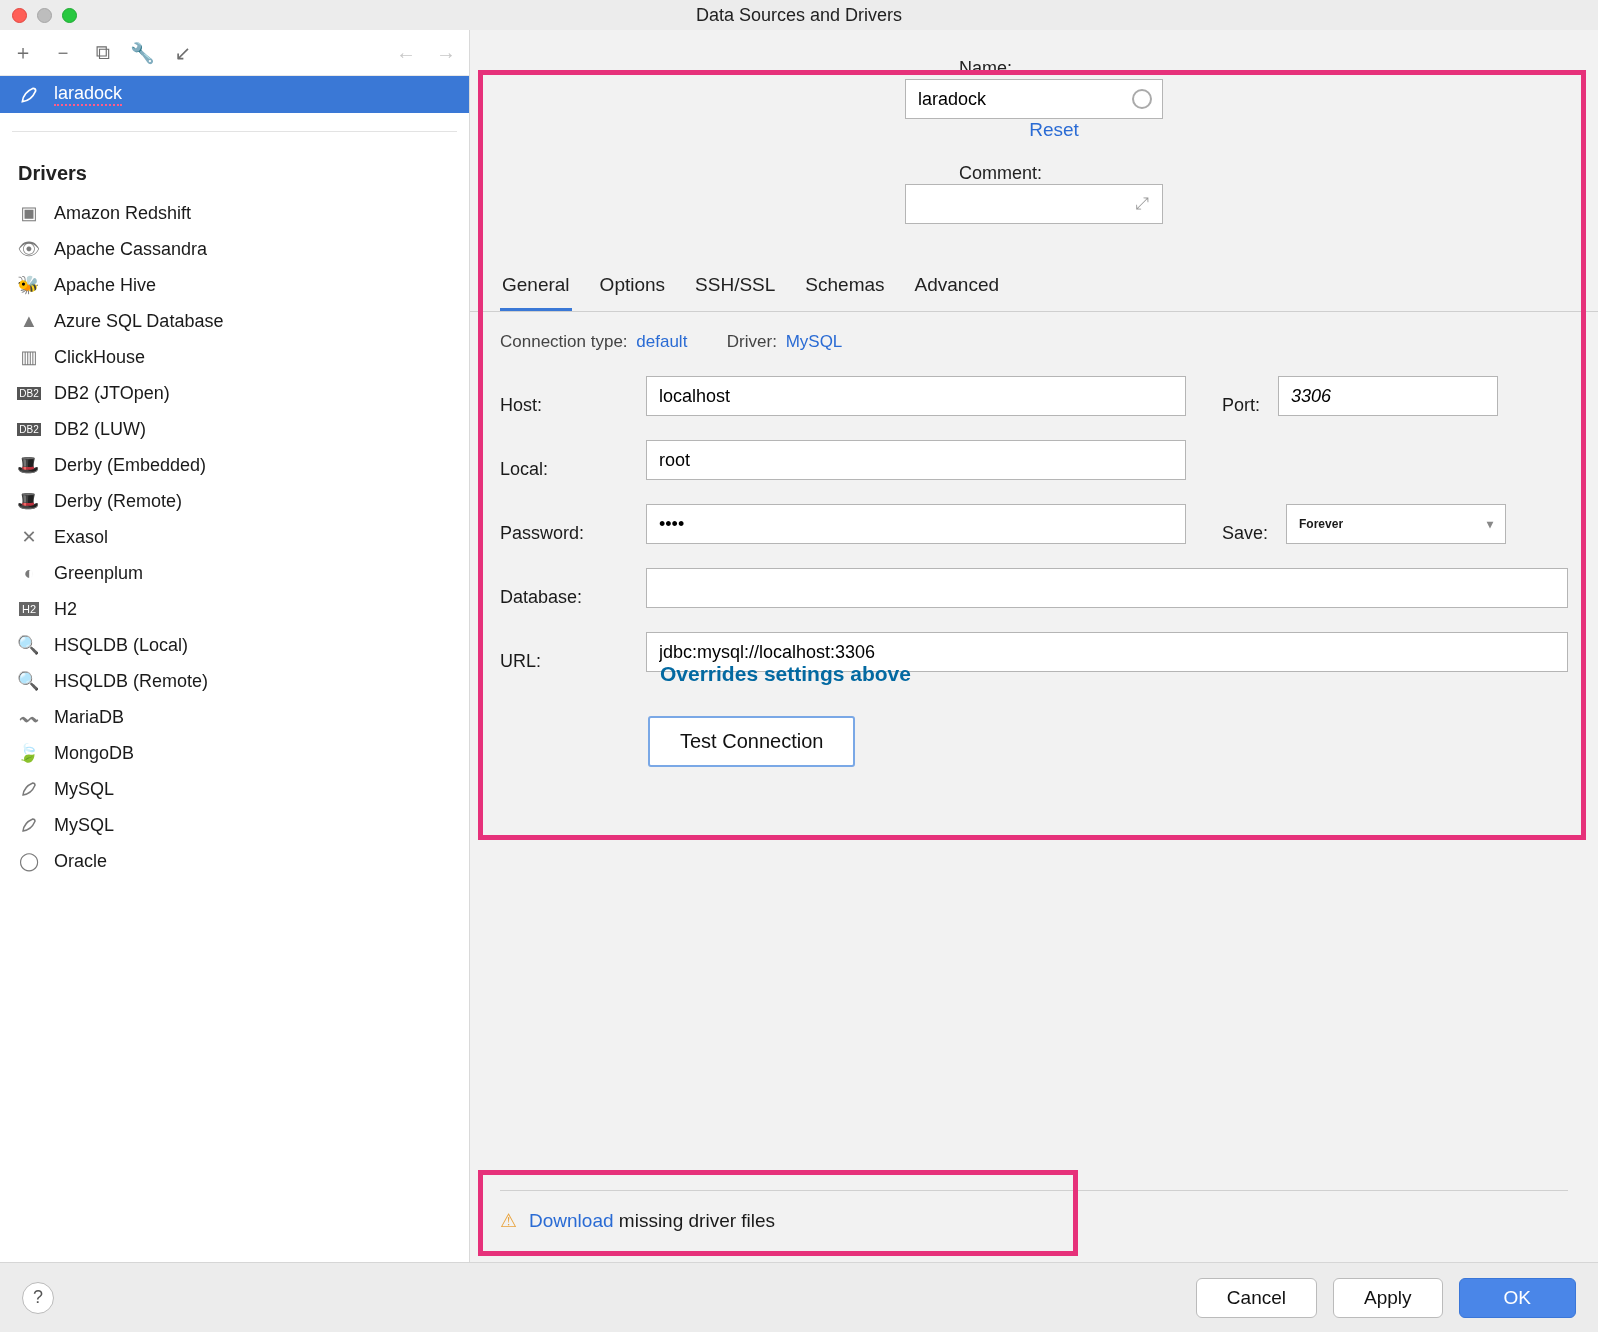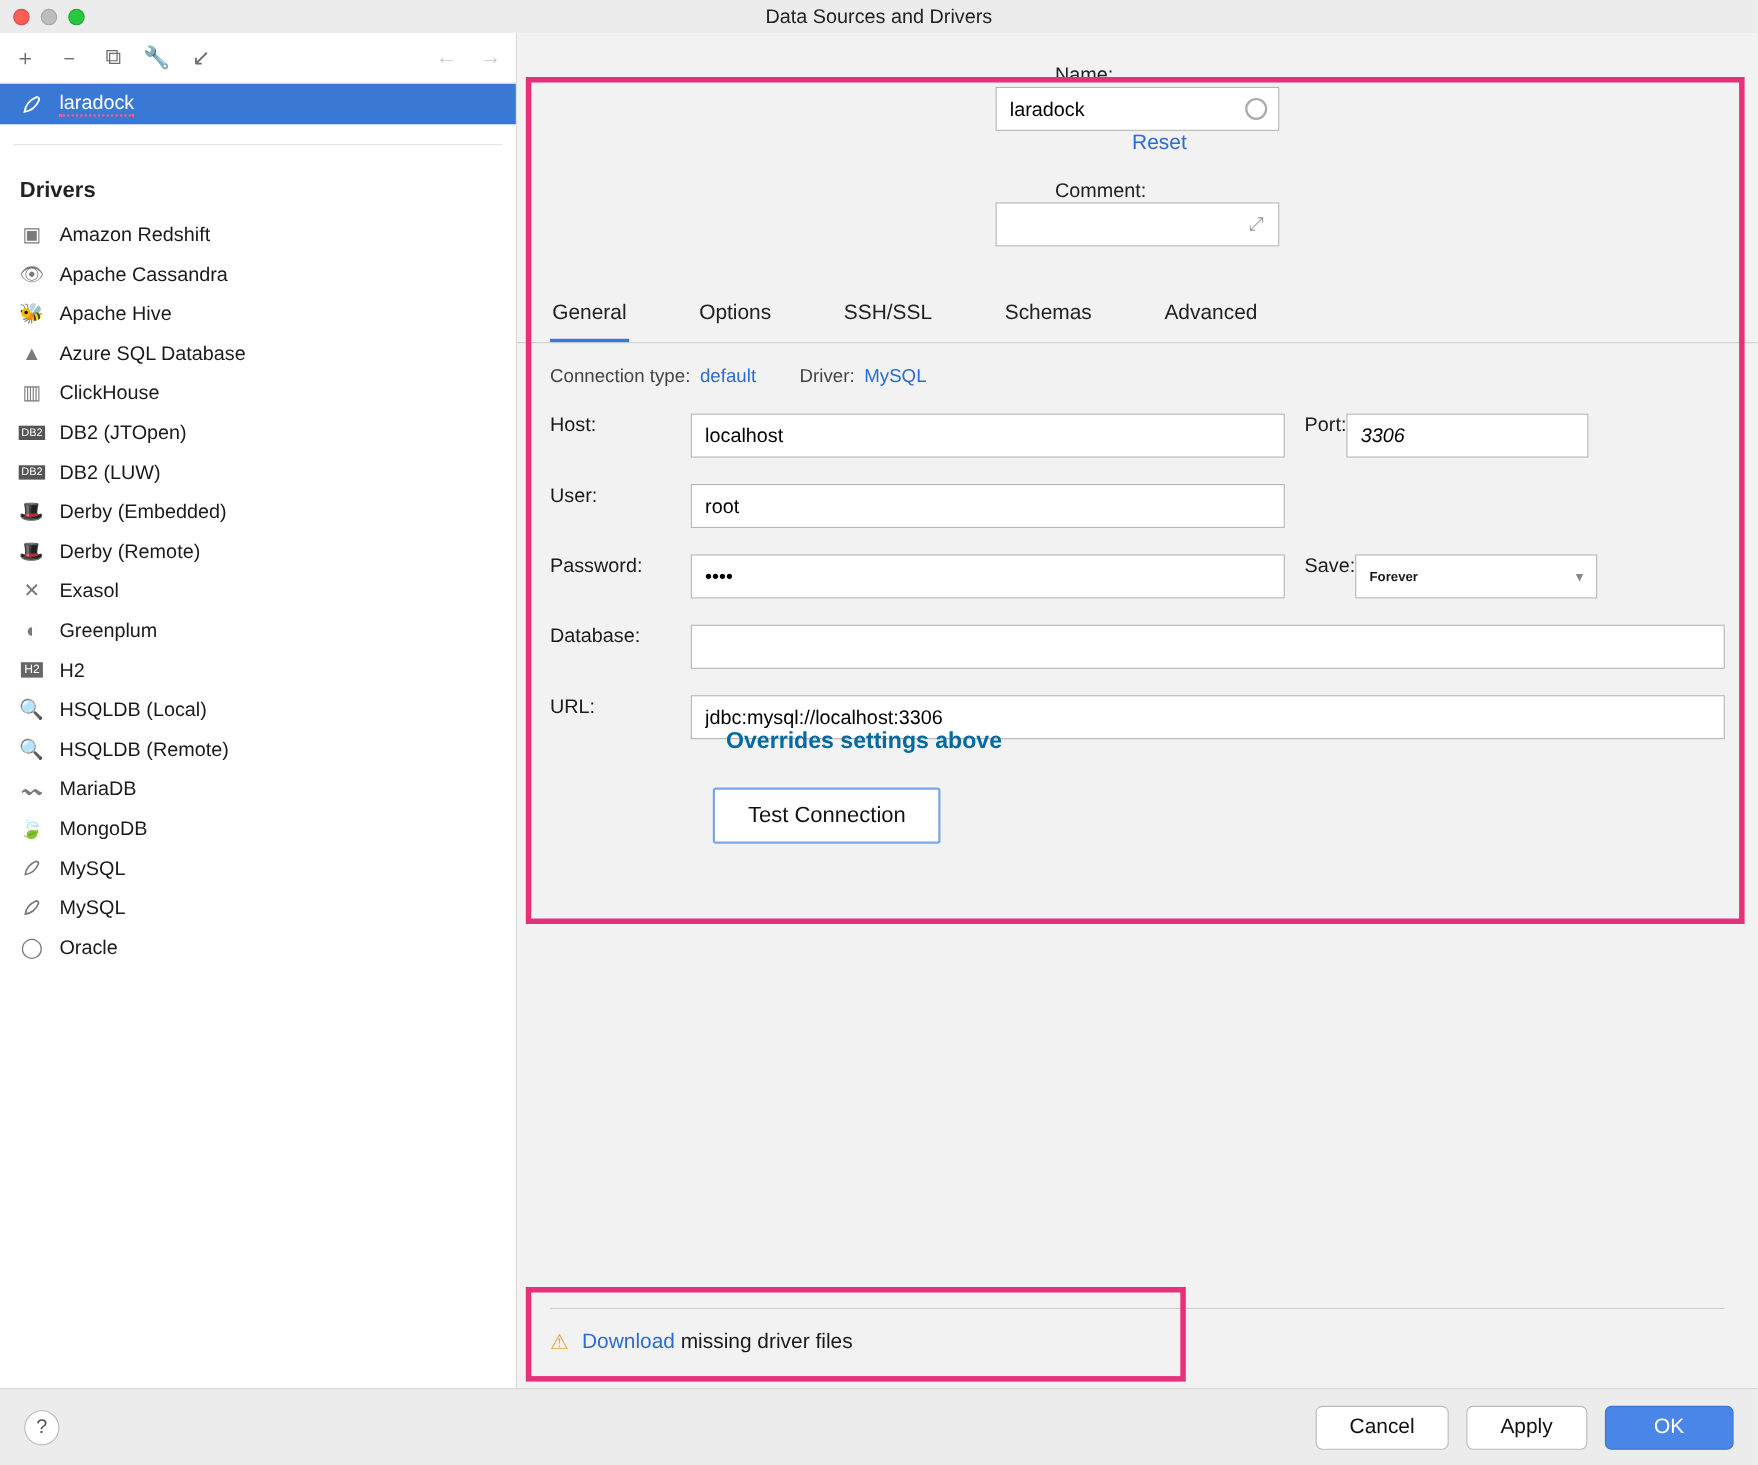--- a/index.html
+++ b/index.html
@@ -121,39 +121,39 @@
   display: inline-flex; align-items: center; justify-content: center;
 }
 .circle-indicator {
   width: 20px; height: 20px; border: 2px solid #aaa; border-radius: 50%;
 }
 .reset-link {
   margin-left: 40px; color: #2a6bd4; font-size: 19px; cursor: pointer;
 }
 
 .tabs {
-  display: flex; gap: 62px;
+  display: flex; gap: 26px;
   padding: 10px 30px 0;
   border-bottom: 1px solid #cfcfcf;
   margin-top: 8px;
 }
 .tab {
   padding: 0 2px 12px;
   font-size: 19px;
   color: #222;
   cursor: pointer;
 }
 .tab.active { border-bottom: 3px solid #3a78d6; }
 
 .conn-row { padding: 20px 30px 8px; font-size: 17px; color: #444; }
 .conn-row .lk { color: #2a6bd4; cursor: pointer; margin-left: 4px; }
 .conn-row .sep { display: inline-block; width: 30px; }
 
 .form-grid { padding: 16px 30px; }
-.grid-row { display: flex; align-items: flex-start; margin-bottom: 24px; }
+.grid-row { display: flex; align-items: flex-end; margin-bottom: 24px; gap: 18px; }
 .grid-row .lbl { width: 128px; font-size: 18px; }
 .grid-row .lbl.narrow { width: auto; margin-left: 18px; }
 .grid-row input[type=text], .grid-row input[type=password] {
   height: 40px; border: 1px solid #b5b5b5; background: #fff;
   padding: 0 12px; font-size: 18px;
 }
 .host-input { width: 540px; }
 .port-input { width: 220px; font-style: italic; }
 .wide-input { flex: 1; }
 .select {
@@ -387,21 +387,21 @@
     </div>
 
     <div class="form-grid">
       <div class="grid-row">
         <span class="lbl">Host:</span>
         <input type="text" class="host-input" value="localhost" style="">
         <span class="lbl narrow">Port:</span>
         <input type="text" class="port-input" value="3306" style="">
       </div>
       <div class="grid-row">
-        <span class="lbl">User:</span>
+        <span class="lbl">Local:</span>
         <input type="text" class="host-input" value="root" style="">
       </div>
       <div class="grid-row">
         <span class="lbl">Password:</span>
         <input type="text" class="host-input" value="••••" style="">
         <span class="lbl narrow">Save:</span>
         <div class="select">
           <span>Forever</span>
           <span class="chev">▾</span>
         </div>

